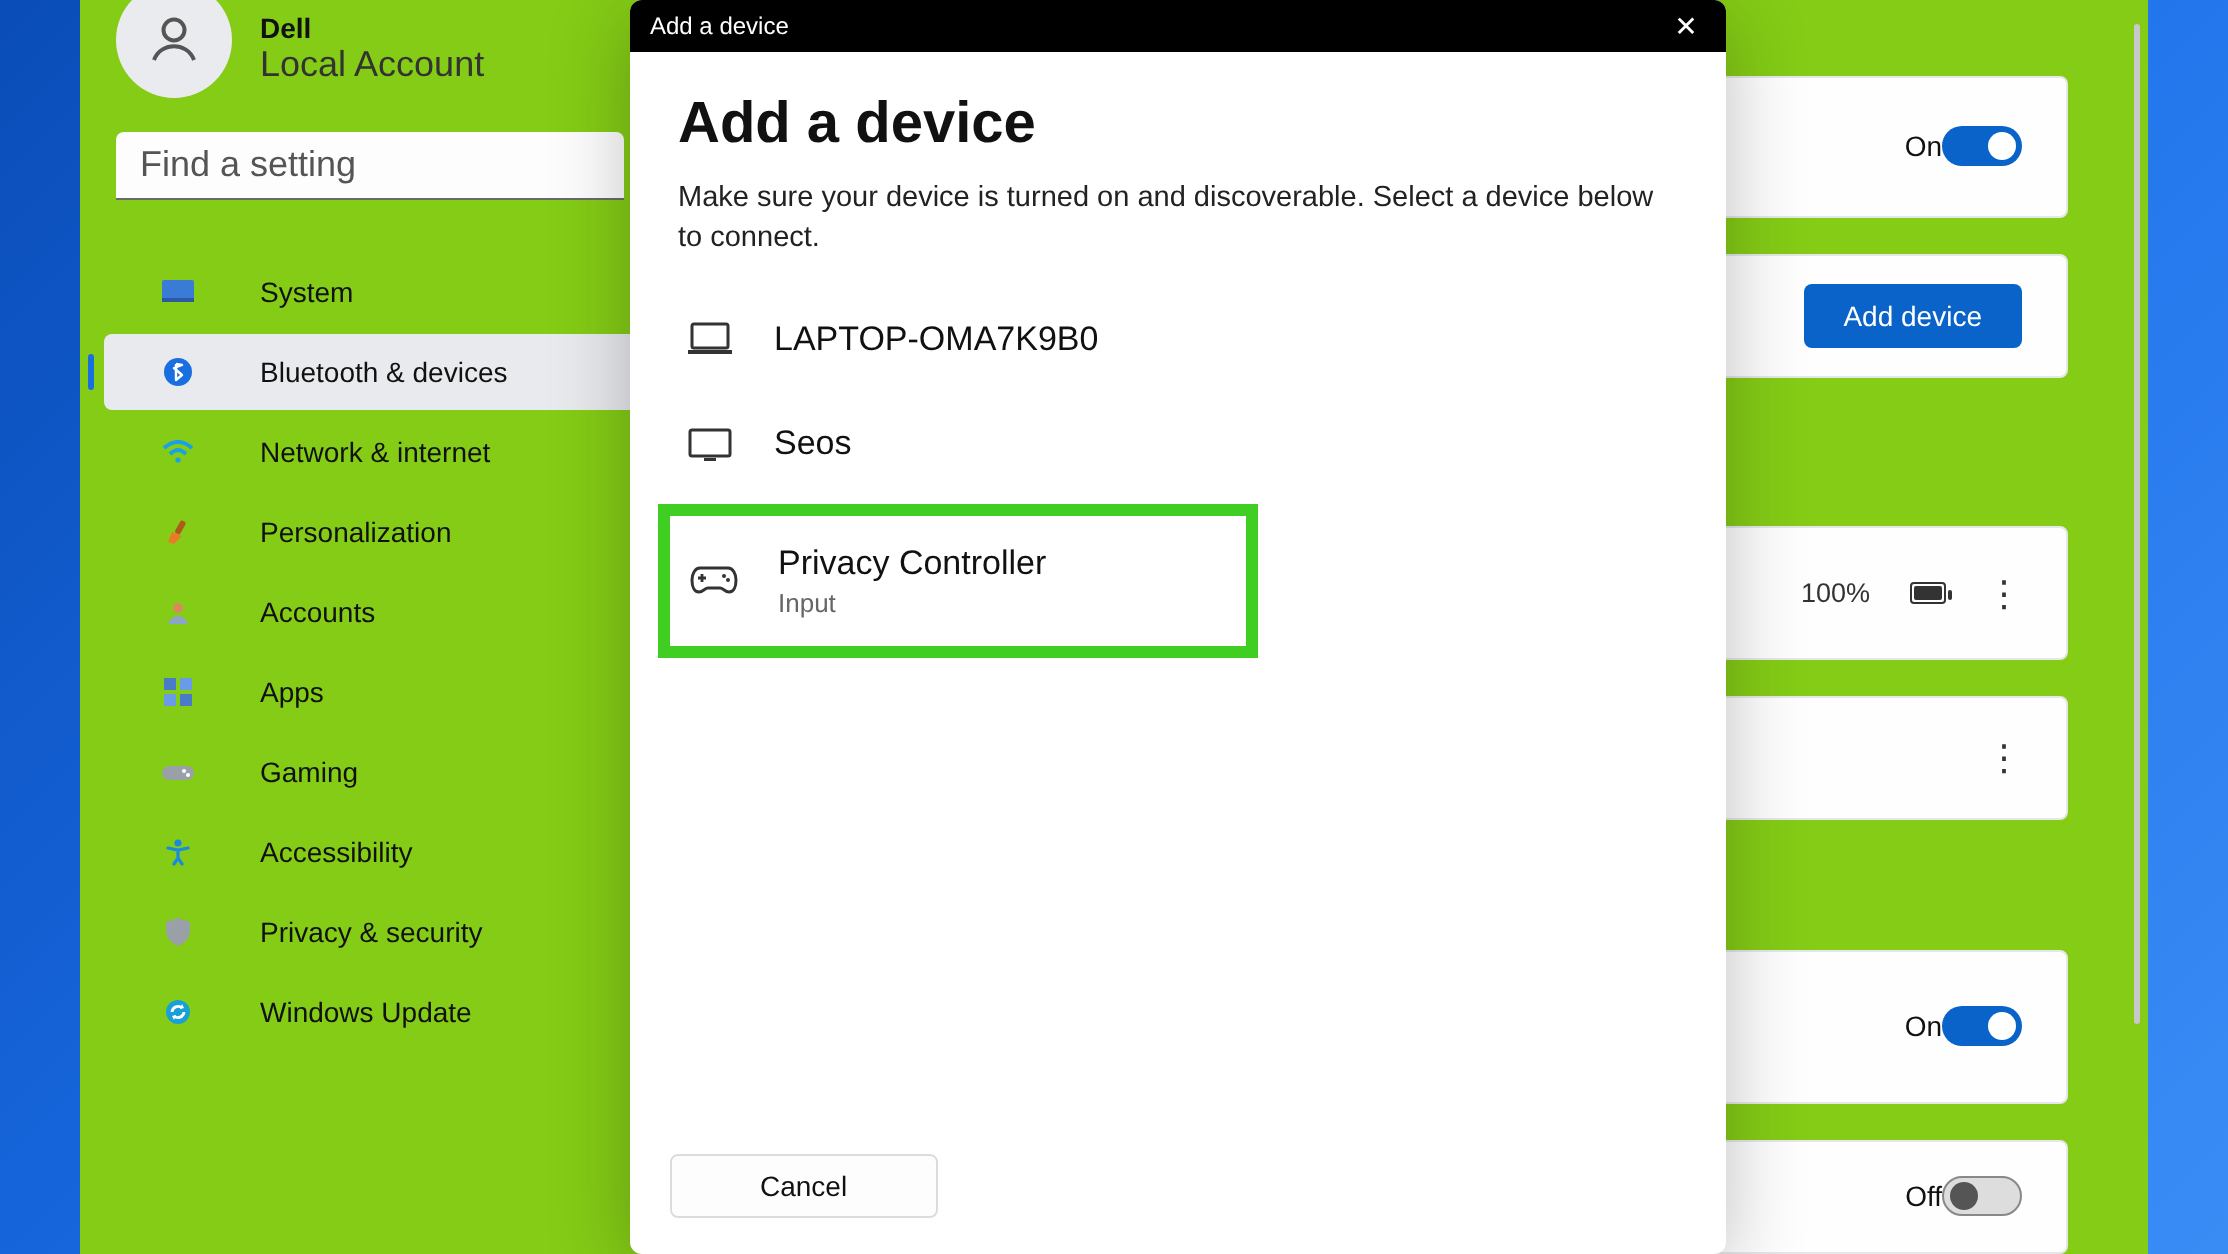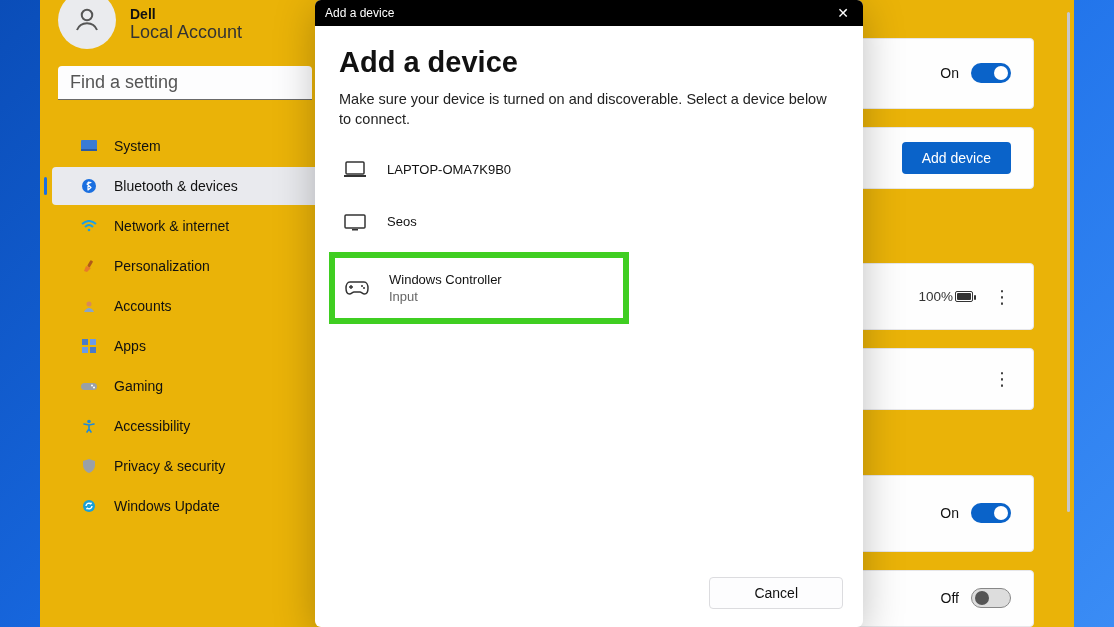--- a/index.html
+++ b/index.html
@@ -6,21 +6,21 @@
   html, body { width: 1114px; height: 627px; overflow: hidden; }
   body {
     background: linear-gradient(135deg, #0a4db8 0%, #1b6ee8 50%, #3a8cf5 100%);
     display: flex;
     align-items: flex-start;
     justify-content: center;
   }
   .settings-window {
     width: 1034px;
     height: 627px;
-    background: #eab308;
+    background: #84cc16;
     margin-left: 40px;
     margin-right: 40px;
     position: relative;
     display: flex;
   }
   
   .sidebar {
     width: 290px;
     padding: 0 0 0 0;
     display: flex;
@@ -53,21 +53,21 @@
     padding: 0 12px;
     font-size: 18px;
     color: #333;
     outline: none;
   }
   .search::placeholder { color: #555; }
   .nav { margin-top: 26px; display: flex; flex-direction: column; }
   .nav-item {
     height: 38px;
     display: flex; align-items: center;
-    gap: 16px;
+    gap: 32px;
     padding-left: 28px;
     font-size: 14px;
     color: #111;
     position: relative;
     border-radius: 4px;
     margin: 1px 6px 1px 12px;
     cursor: pointer;
   }
   .nav-item.active {
     background: #e9eaee;
@@ -99,21 +99,21 @@
     display: flex;
     align-items: center;
     justify-content: flex-end;
     padding: 0 22px;
   }
   .card.h74 { height: 74px; margin-top: 38px;}
   .card.h65 { height: 65px; }
   .card.h70 { height: 70px; }
   .card.h80 { height: 80px; }
   .card.h60 { height: 60px; }
-  .toggle-wrap { display: flex; align-items: center; gap: 12px; }
+  .toggle-wrap { display: flex; align-items: center; }
   .toggle-label { font-size: 14px; color: #111; }
   .toggle {
     width: 40px; height: 20px; border-radius: 20px;
     background: #0a63c9;
     position: relative;
   }
   .toggle.off { background: #ddd; border:1px solid #888; }
   .toggle::after {
     content: "";
     position: absolute;
@@ -124,21 +124,21 @@
   .toggle.off::after { background:#555; left:3px; right:auto; top:2px; }
   .btn-primary {
     background: #0a63c9;
     color: #fff;
     border: none;
     border-radius: 4px;
     padding: 8px 20px;
     font-size: 14px;
     cursor: pointer;
   }
-  .battery-block { display: flex; align-items: center; gap: 2px; }
+  .battery-block { display: flex; align-items: center; gap: 20px; }
   .battery-pct { font-size: 13.5px; color: #333; }
   .battery-icon { width: 18px; height: 11px; border: 1.5px solid #333; border-radius: 2px; position: relative; }
   .battery-icon::after { content:""; position:absolute; right:-4px; top:2.5px; width:2px; height:5px; background:#333; border-radius:1px;}
   .battery-fill { position:absolute; left:1px; top:1px; bottom:1px; right:1px; background:#333; border-radius:1px;}
   .kebab { font-size: 18px; color: #333; cursor: pointer; margin-left: 20px; }
   .extra-text { font-size: 13px; color: #333; margin-right: auto; }
   
   .scrollbar {
     position: absolute;
     right: 4px; top: 12px;
@@ -178,25 +178,25 @@
     padding: 14px 4px;
     cursor: pointer;
   }
   .dev-row.highlight {
     border: 6px solid #3fce21;
     padding: 14px 10px;
     margin: 4px -10px 4px -10px;
     width: 300px;
   }
   .dev-icon { width: 24px; height: 24px; display:flex; align-items:center; justify-content:center; }
-  .dev-text .dname { font-size: 13px; color: #111; }
+  .dev-text .dname { font-size: 17px; color: #111; }
   .dev-text .dtype { font-size: 13px; color: #666; margin-top: 2px;}
   .modal-footer {
     padding: 14px 20px 18px 20px;
-    display: flex; justify-content: flex-end;
+    display: flex; justify-content: flex-start;
   }
   .btn-cancel {
     background: #fdfdfe;
     border: 1px solid #dcdcdf;
     border-radius: 4px;
     padding: 7px 44px;
     font-size: 14px;
     color: #111;
     cursor: pointer;
   }
@@ -399,21 +399,21 @@
       <div class="dev-row highlight">
         <span class="dev-icon">
           <svg width="24" height="16" viewBox="0 0 24 16">
               <path d="M5 2h14c2.5 0 4 3 4 6s-1 6-3.5 6c-2 0-3-2-4.5-2h-6c-1.5 0-2.5 2-4.5 2C2 14 1 11 1 8s1.5-6 4-6z" fill="none" stroke="#333" stroke-width="1.5"></path>
               <circle cx="17" cy="6" r="1" fill="#333"></circle>
               <circle cx="19" cy="8" r="1" fill="#333"></circle>
               <path d="M6 5v4M4 7h4" stroke="#333" stroke-width="1.4"></path>
             </svg>
         </span>
         <div class="dev-text">
-          <div class="dname">Windows Controller</div>
+          <div class="dname">Privacy Controller</div>
           <div class="dtype">Input</div>
         </div>
       </div>
     </div>
     <div class="modal-footer">
       <button class="btn-cancel">Cancel</button>
     </div>
   </div>
 
 </div>

